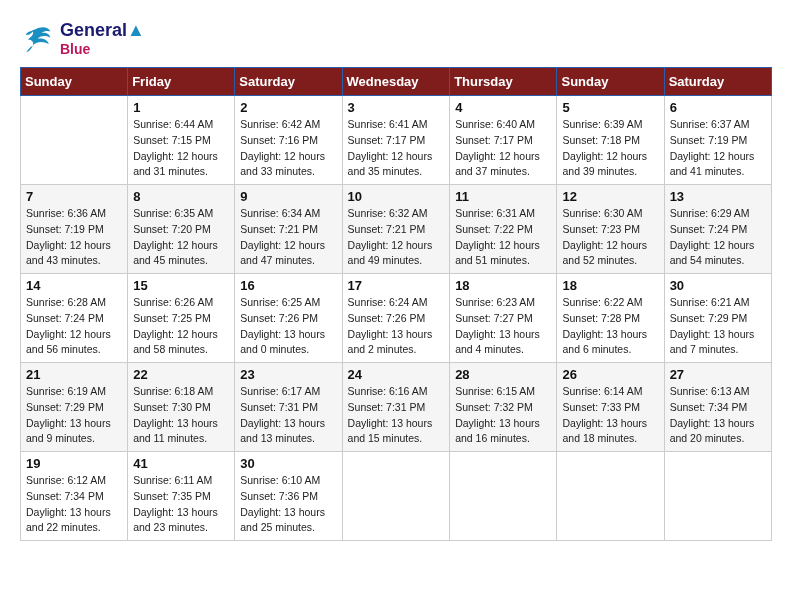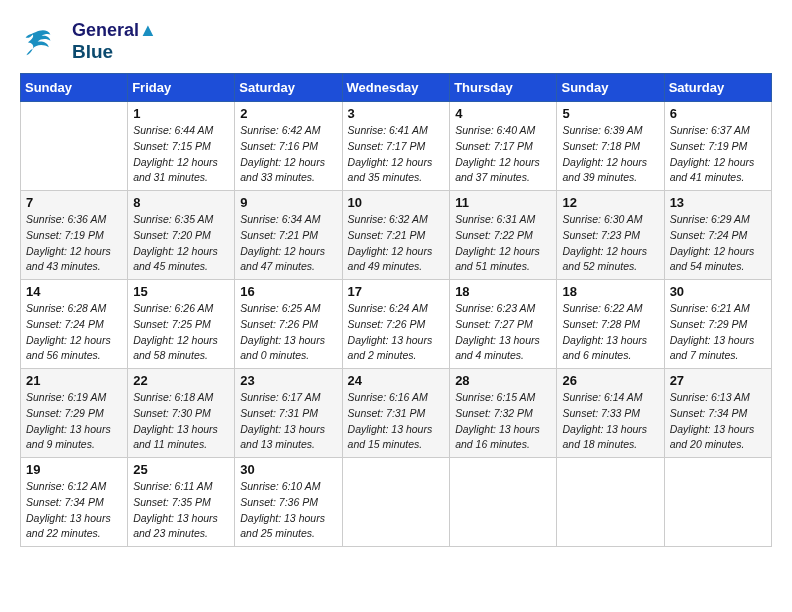--- a/index.html
+++ b/index.html
@@ -12,21 +12,21 @@
     }
     .header {
       display: flex;
       justify-content: space-between;
       align-items: flex-start;
       margin-bottom: 10px;
     }
     .logo {
       display: flex;
       align-items: center;
-      gap: 20px;
+      gap: 8px;
     }
     .logo-bird {
       width: 32px;
       height: 28px;
     }
     .title-block {
       text-align: right;
     }
     .month-title {
       font-size: 36px;
@@ -36,21 +36,21 @@
     .location {
       font-size: 15px;
       color: #333;
     }
     .calendar {
       width: 100%;
       border-collapse: collapse;
       font-size: 11px;
     }
     .calendar th {
-      background: #1d4ed8;
+      background: #7f1d1d;
       color: #fff;
       padding: 6px 4px;
       text-align: left;
       font-size: 13px;
       font-weight: bold;
       border: 1px solid #2a5caa;
     }
     .calendar td {
       border: 1px solid #ccc;
       padding: 4px 5px;
@@ -66,38 +66,37 @@
       font-weight: bold;
       font-size: 13px;
       color: #111;
       display: block;
       margin-bottom: 2px;
     }
     .day-info {
       color: #222;
       font-size: 10.5px;
       line-height: 1.5;
-      font-style: italic;
     }
     .empty-cell {
       background: #f9f9f9;
     }
   </style>
 </head>
 <body>
 
 <div class="header">
   <div class="logo">
     <svg class="logo-bird" viewBox="0 0 40 35" xmlns="http://www.w3.org/2000/svg">
       <path d="M20 5 C25 2, 35 1, 38 8 C36 7, 30 7, 27 10 C32 9, 37 11, 38 16 C34 13, 26 13, 22 17 C28 16, 35 18, 36 24 C30 20, 20 20, 16 26 C18 22, 15 18, 10 18 C13 15, 18 12, 16 8 C14 11, 10 13, 7 12 C10 8, 16 7, 20 5Z" fill="#1a8fc1"></path>
       <path d="M16 26 C14 30, 12 33, 8 34 C10 31, 12 28, 16 26Z" fill="#1a8fc1"></path>
     </svg>
     <div>
       <div style="font-size:18px;font-weight:bold;color:#1a1a6e;">General<span style="color:#1a8fc1;">▲</span></div>
-      <div style="font-size:19px;font-weight:bold;color:#0c4a6e;">Blue</div>
+      <div style="font-size:14px;font-weight:bold;color:#be185d;">Blue</div>
     </div>
   </div>
   <div class="title-block">
     <div class="month-title"></div>
     <div class="location"></div>
   </div>
 </div>
 
 <table class="calendar">
   <thead>
@@ -228,21 +227,21 @@
           <span class="day-num">27</span>
           <div class="day-info">Sunrise: 6:13 AM<br>Sunset: 7:34 PM<br>Daylight: 13 hours<br>and 20 minutes.</div>
         </td>
       </tr>
       <tr>
         <td>
           <span class="day-num">19</span>
           <div class="day-info">Sunrise: 6:12 AM<br>Sunset: 7:34 PM<br>Daylight: 13 hours<br>and 22 minutes.</div>
         </td>
         <td>
-          <span class="day-num">25</span>
+          <span class="day-num">41</span>
           <div class="day-info">Sunrise: 6:11 AM<br>Sunset: 7:35 PM<br>Daylight: 13 hours<br>and 23 minutes.</div>
         </td>
         <td>
           <span class="day-num">30</span>
           <div class="day-info">Sunrise: 6:10 AM<br>Sunset: 7:36 PM<br>Daylight: 13 hours<br>and 25 minutes.</div>
         </td>
         <td class="empty-cell"></td>
         <td class="empty-cell"></td>
         <td class="empty-cell"></td>
         <td class="empty-cell"></td>

